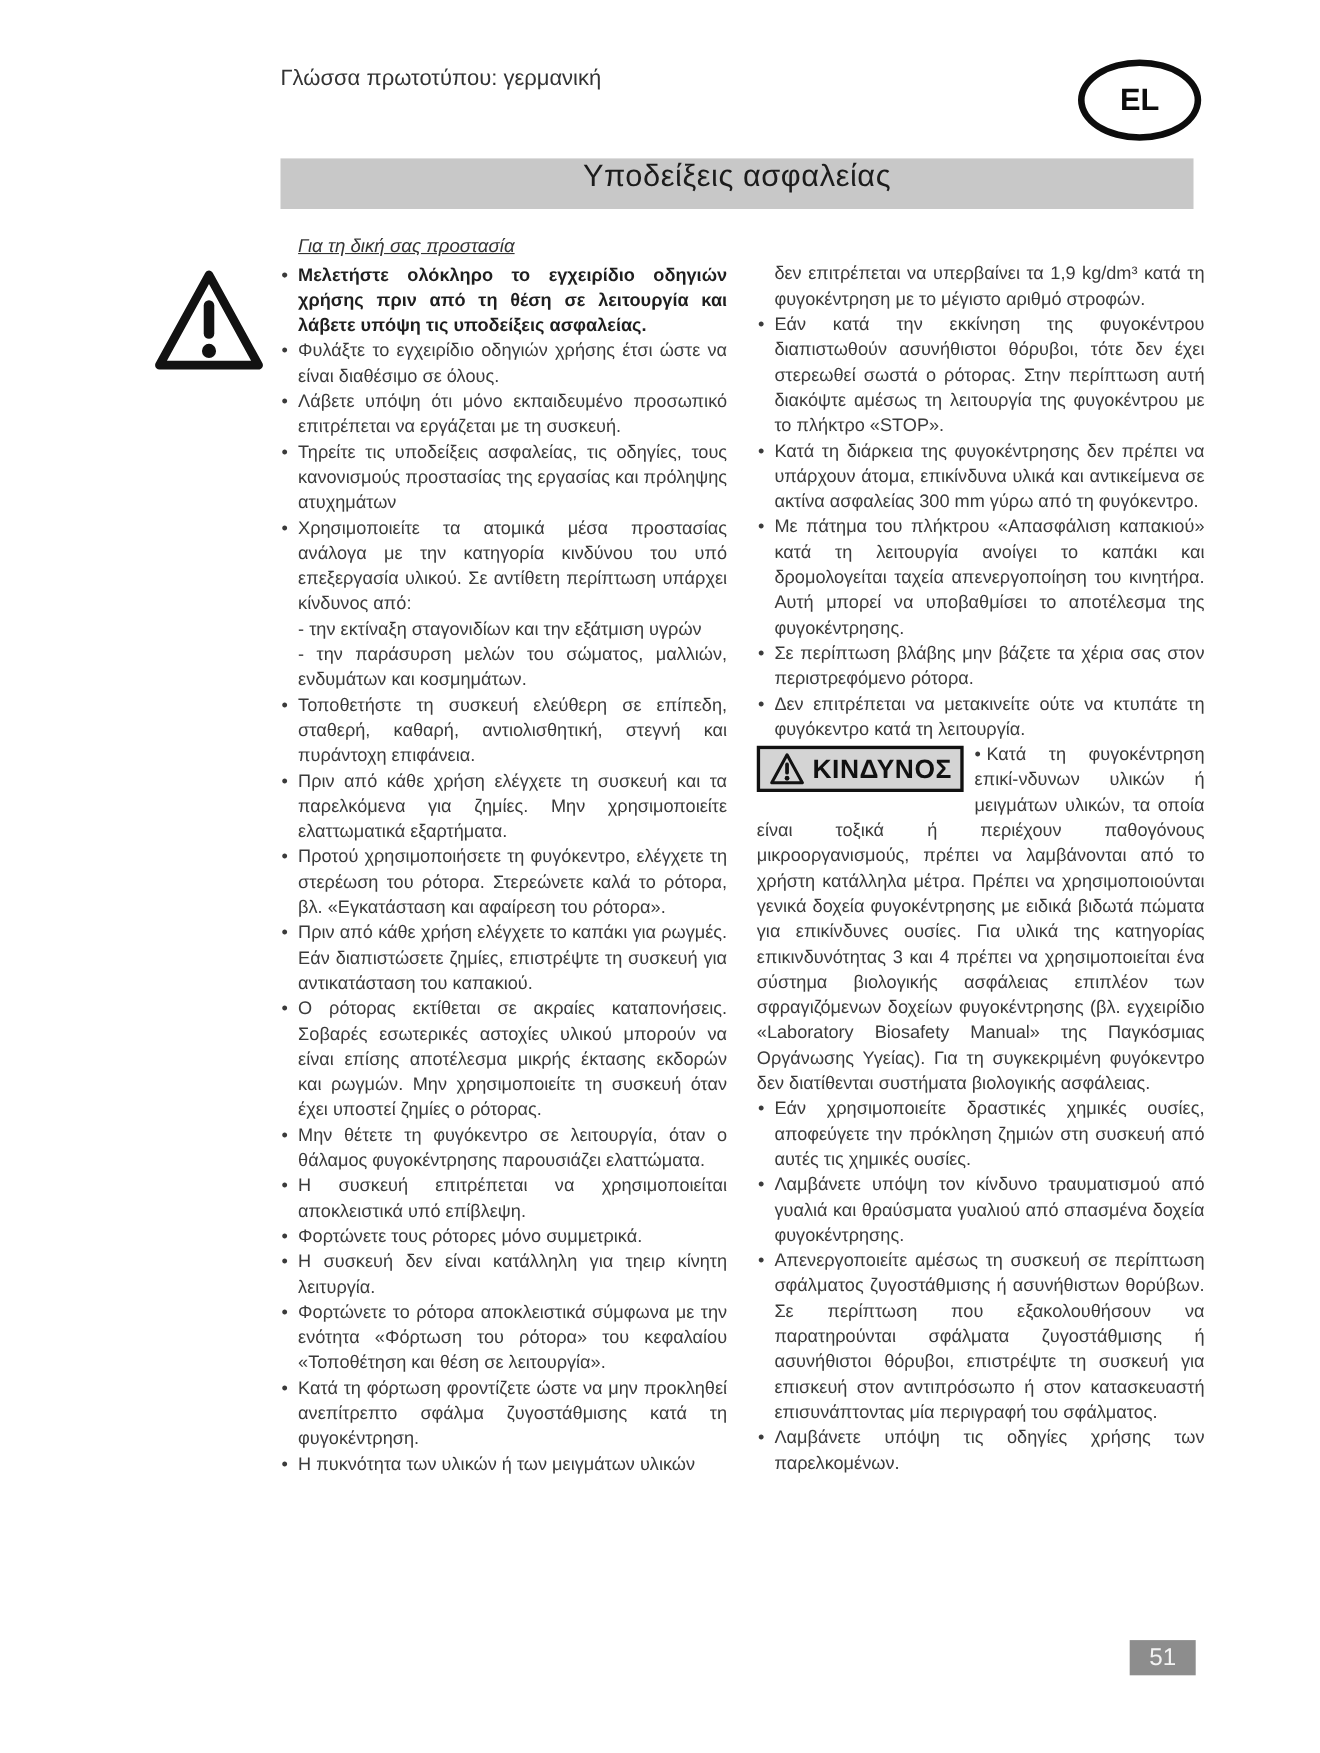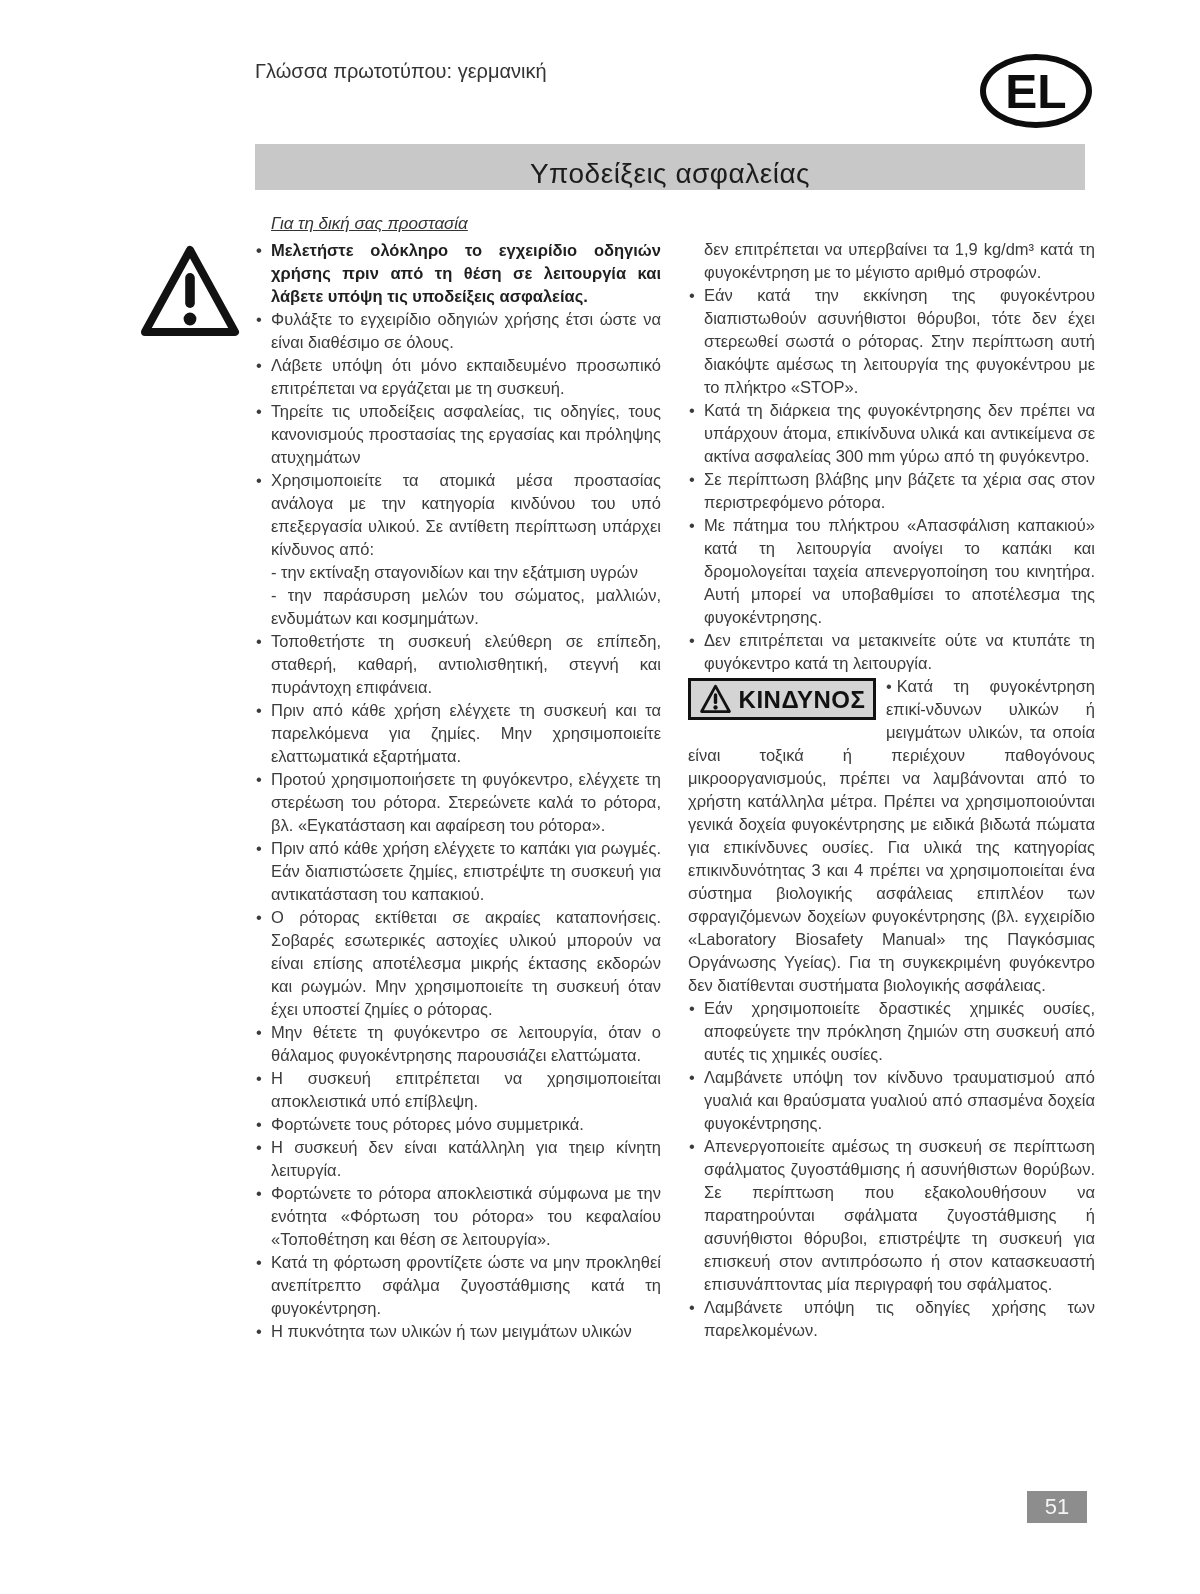--- a/index.html
+++ b/index.html
@@ -5,25 +5,25 @@
   html,body{margin:0;padding:0;background:#ffffff;}
   .page{
     position:relative;width:1200px;height:1594px;background:#ffffff;
     font-family:"Liberation Sans", sans-serif;color:#3b3b3b;overflow:hidden;
   }
   .lang-note{position:absolute;left:255px;top:60px;font-size:20px;color:#333;}
   .el-badge{
     position:absolute;left:980px;top:54px;width:100px;height:62px;
     border:6px solid #0d0d0d;border-radius:50%;
     display:flex;align-items:center;justify-content:center;
-    font-size:48px;font-weight:bold;color:#0d0d0d;background:#fff;
+    font-size:28px;font-weight:bold;color:#0d0d0d;background:#fff;
   }
   .title-bar{
     position:absolute;left:255px;top:144px;width:830px;height:46px;
-    background:#c8c8c8;display:flex;align-items:flex-end;justify-content:center;
+    background:#c8c8c8;display:flex;align-items:flex-start;justify-content:center;
     font-size:28px;color:#1c1c1c;letter-spacing:0.5px;
   }
   .big-triangle{position:absolute;left:138px;top:243px;width:104px;height:97px;}
   .col-left{position:absolute;left:255px;top:214px;width:406px;}
   .col-right{position:absolute;left:688px;top:238px;width:407px;}
   .section-title{
     margin:0 0 5px 16px;font-size:17px;font-style:italic;
     text-decoration:underline;color:#333;
   }
   .li,.sub,.cont,.dpara{
@@ -91,22 +91,22 @@
     <p class="li">Η συσκευή δεν είναι κατάλληλη για τηειρ κίνητη λειτυργία.</p>
     <p class="li">Φορτώνετε το ρότορα αποκλειστικά σύμφωνα με την ενότητα «Φόρτωση του ρότορα» του κεφαλαίου «Τοποθέτηση και θέση σε λειτουργία».</p>
     <p class="li">Κατά τη φόρτωση φροντίζετε ώστε να μην προκληθεί ανεπίτρεπτο σφάλμα ζυγοστάθμισης κατά τη φυγοκέντρηση.</p>
     <p class="li">Η πυκνότητα των υλικών ή των μειγμάτων υλικών</p>
   </div>
 
   <div class="col-right">
     <p class="cont">δεν επιτρέπεται να υπερβαίνει τα 1,9 kg/dm³ κατά τη φυγοκέντρηση με το μέγιστο αριθμό στροφών.</p>
     <p class="li">Εάν κατά την εκκίνηση της φυγοκέντρου διαπιστωθούν ασυνήθιστοι θόρυβοι, τότε δεν έχει στερεωθεί σωστά ο ρότορας. Στην περίπτωση αυτή διακόψτε αμέσως τη λειτουργία της φυγοκέντρου με το πλήκτρο «STOP».</p>
     <p class="li">Κατά τη διάρκεια της φυγοκέντρησης δεν πρέπει να υπάρχουν άτομα, επικίνδυνα υλικά και αντικείμενα σε ακτίνα ασφαλείας 300 mm γύρω από τη φυγόκεντρο.</p>
+    <p class="li">Με πάτημα του πλήκτρου «Απασφάλιση καπακιού» κατά τη λειτουργία ανοίγει το καπάκι και δρομολογείται ταχεία απενεργοποίηση του κινητήρα. Αυτή μπορεί να υποβαθμίσει το αποτέλεσμα της φυγοκέντρησης.</p>
     <p class="li">Σε περίπτωση βλάβης μην βάζετε τα χέρια σας στον περιστρεφόμενο ρότορα.</p>
-    <p class="li">Με πάτημα του πλήκτρου «Απασφάλιση καπακιού» κατά τη λειτουργία ανοίγει το καπάκι και δρομολογείται ταχεία απενεργοποίηση του κινητήρα. Αυτή μπορεί να υποβαθμίσει το αποτέλεσμα της φυγοκέντρησης.</p>
     <p class="li">Δεν επιτρέπεται να μετακινείτε ούτε να κτυπάτε τη φυγόκεντρο κατά τη λειτουργία.</p>
 
     <p class="dpara">
       <span class="danger-box">
         <span style="display:flex;">
           <svg width="33" height="30" viewBox="0 0 104 97">
             <path d="M52 7 L97 89 L7 89 Z" fill="none" stroke="#121212" stroke-width="9" stroke-linejoin="round"></path>
             <rect x="46.5" y="30" width="11" height="35" rx="5.5" fill="#121212"></rect>
             <circle cx="52" cy="76" r="7" fill="#121212"></circle>
           </svg>

